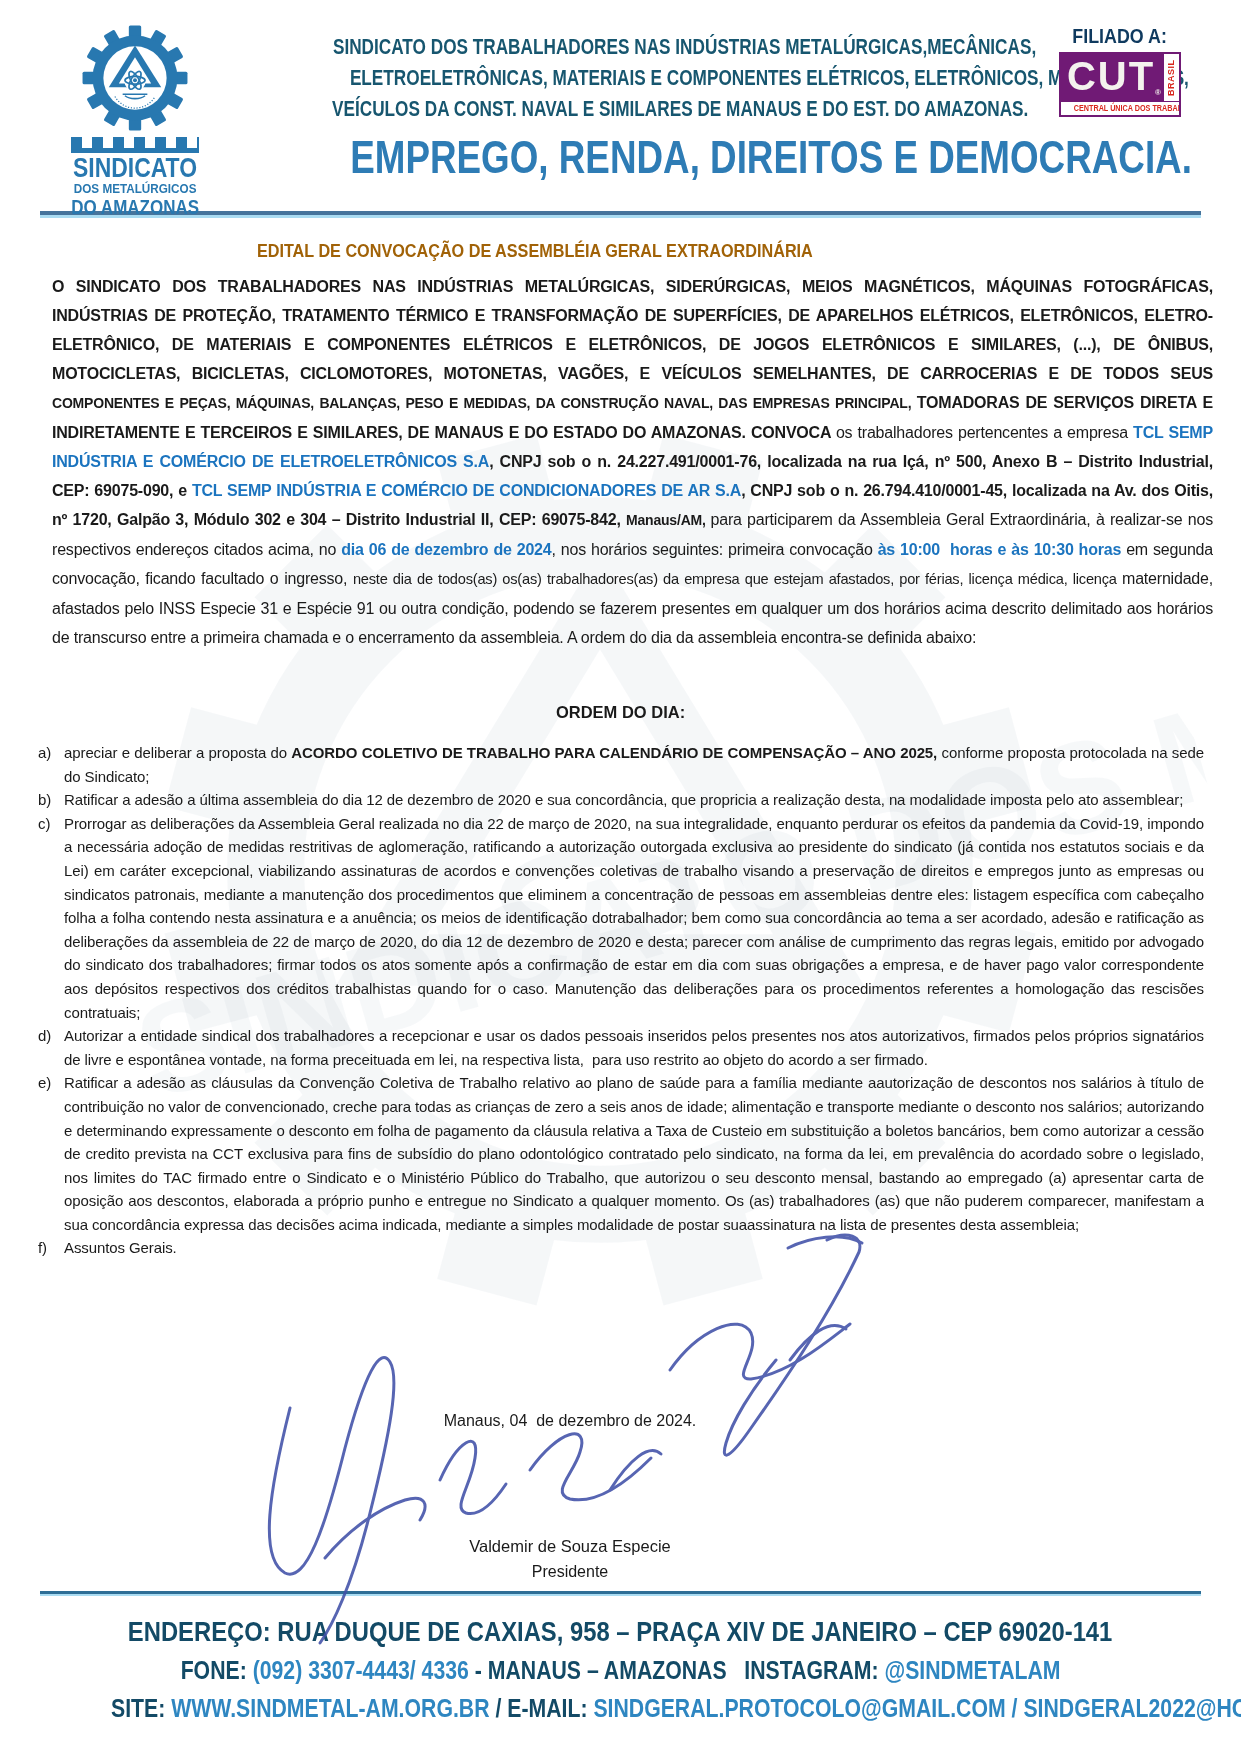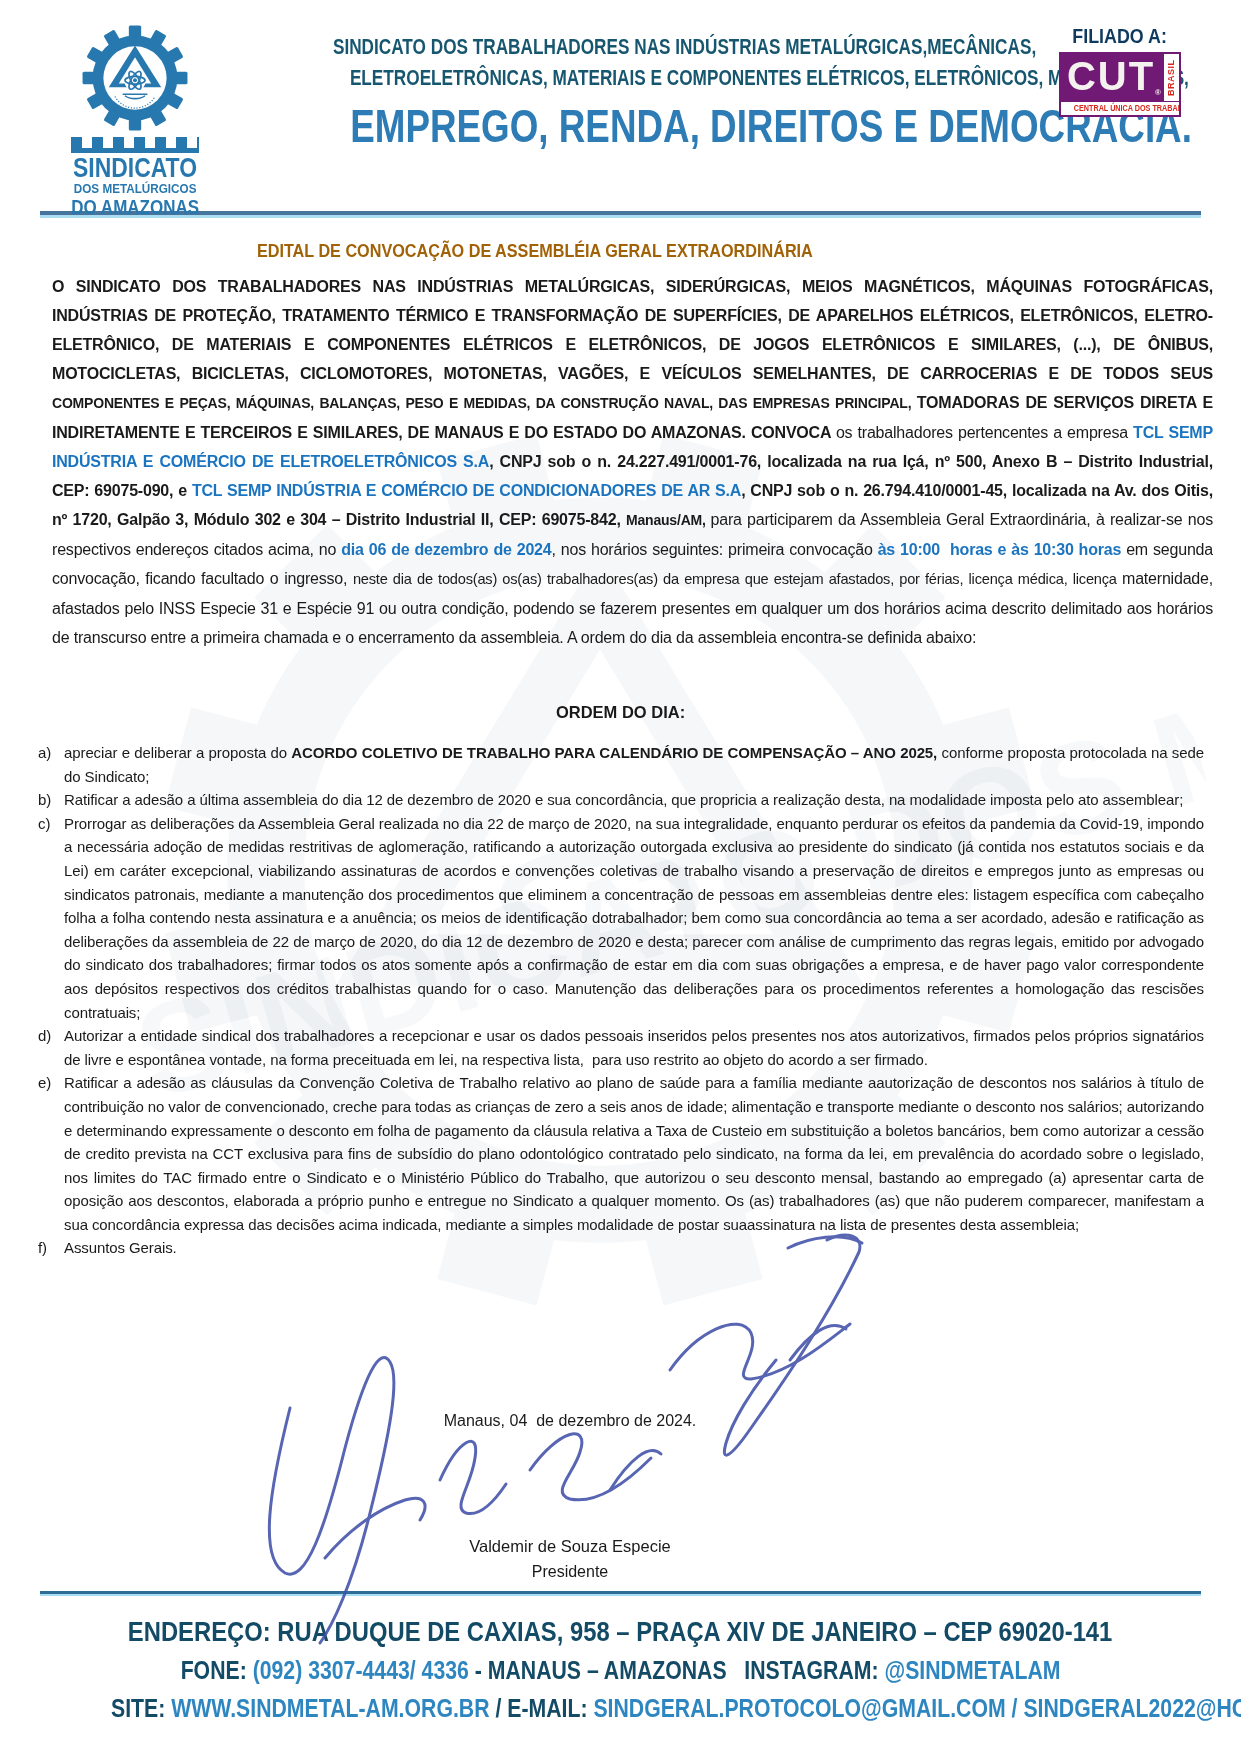--- a/index.html
+++ b/index.html
@@ -125,20 +125,21 @@
   </div>
   <div id="gear-rack"></div>
   <div class="logo-t1"><span class="cond85">SINDICATO</span></div>
   <div class="logo-t2"><span class="cond90">DOS METALÚRGICOS</span></div>
   <div class="logo-t3"><span class="cond85">DO AMAZONAS</span></div>
 </div>
 
 <div class="abs" id="center-block">
   <div class="head-line"><span class="cond">SINDICATO DOS TRABALHADORES NAS INDÚSTRIAS METALÚRGICAS,MECÂNICAS,</span></div>
   <div class="head-line"><span class="cond">ELETROELETRÔNICAS, MATERIAIS E COMPONENTES ELÉTRICOS, ELETRÔNICOS, MOTOCICLETAS,</span></div>
+  <div class="head-line"><span class="cond">VEÍCULOS DA CONST. NAVAL E SIMILARES DE MANAUS E DO EST. DO AMAZONAS.</span></div>
   <div id="slogan"><span class="cond">EMPREGO, RENDA, DIREITOS E DEMOCRACIA.</span></div>
 </div>
 
 <div class="abs" id="affil-block">
   <div id="affil-label"><span class="cond85">FILIADO A:</span></div>
   <div id="cut-logo">
     <div id="cut-name">CUT</div>
     <div id="cut-reg">®</div>
     <div id="cut-brasil">BRASIL</div>
     <div id="cut-sub"><span class="cond85">CENTRAL ÚNICA DOS TRABALHADORES</span></div>

